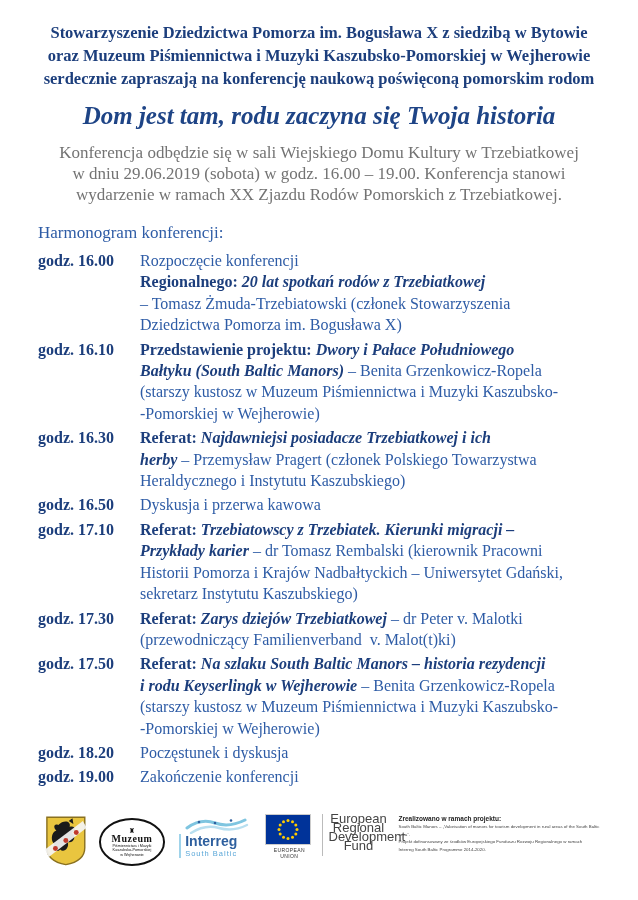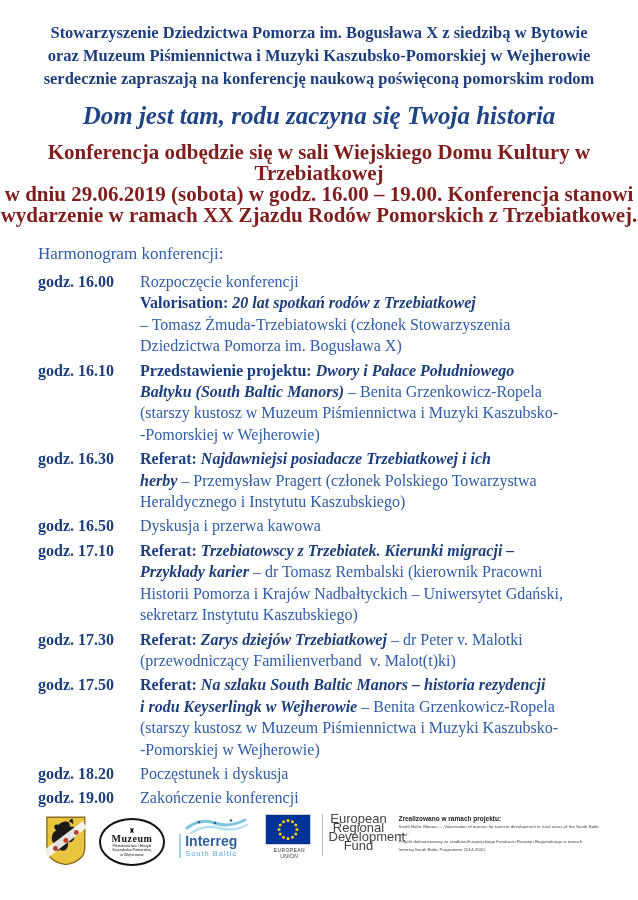--- a/index.html
+++ b/index.html
@@ -15,21 +15,21 @@
   .org-line{
     font-size:16.5px;font-weight:bold;color:#1c3e7c;line-height:23px;
   }
   .main-title{
     margin:10px 0 0 0;text-align:center;
     font-size:25px;font-weight:bold;font-style:italic;color:#1e4486;
     line-height:32px;
   }
   .intro{margin-top:10px;text-align:center;}
   .intro-line{
-    font-size:21px;font-weight:bold;color:#7f1d1d;line-height:21px;
+    font-size:17px;font-weight:normal;color:#737373;line-height:21px;
   }
   
   .schedule-heading{
     margin:17px 0 6px 38px;
     font-size:17px;color:#2e5ca6;line-height:22px;font-family:Liberation Serif, serif;
   }
   .schedule{margin-left:38px;}
   .schedule-row{display:flex;margin-bottom:3px;}
   .schedule-time{
     flex:0 0 102px;
@@ -91,21 +91,21 @@
     <div class="intro-line">Konferencja odbędzie się w sali Wiejskiego Domu Kultury w Trzebiatkowej</div>
     <div class="intro-line">w dniu 29.06.2019 (sobota) w godz. 16.00 – 19.00. Konferencja stanowi</div>
     <div class="intro-line">wydarzenie w ramach XX Zjazdu Rodów Pomorskich z Trzebiatkowej.</div>
   </div>
 
   <div class="schedule-heading">Harmonogram konferencji:</div>
   <div class="schedule">
       <div class="schedule-row">
         <div class="schedule-time">godz. 16.00</div>
         <div class="schedule-desc"><span class="seg-regular">Rozpoczęcie konferencji
-</span><span class="seg-bold">Valorisation: </span><span class="seg-bolditalic">20 lat spotkań rodów z Trzebiatkowej</span><span class="seg-regular">
+</span><span class="seg-bold">Regionalnego: </span><span class="seg-bolditalic">20 lat spotkań rodów z Trzebiatkowej</span><span class="seg-regular">
 – Tomasz Żmuda-Trzebiatowski (członek Stowarzyszenia
 Dziedzictwa Pomorza im. Bogusława X)</span></div>
       </div>
       <div class="schedule-row">
         <div class="schedule-time">godz. 16.10</div>
         <div class="schedule-desc"><span class="seg-bold">Przedstawienie projektu: </span><span class="seg-bolditalic">Dwory i Pałace Południowego
 Bałtyku (South Baltic Manors)</span><span class="seg-regular"> – Benita Grzenkowicz-Ropela
 (starszy kustosz w Muzeum Piśmiennictwa i Muzyki Kaszubsko-
 -Pomorskiej w Wejherowie)</span></div>
       </div>

